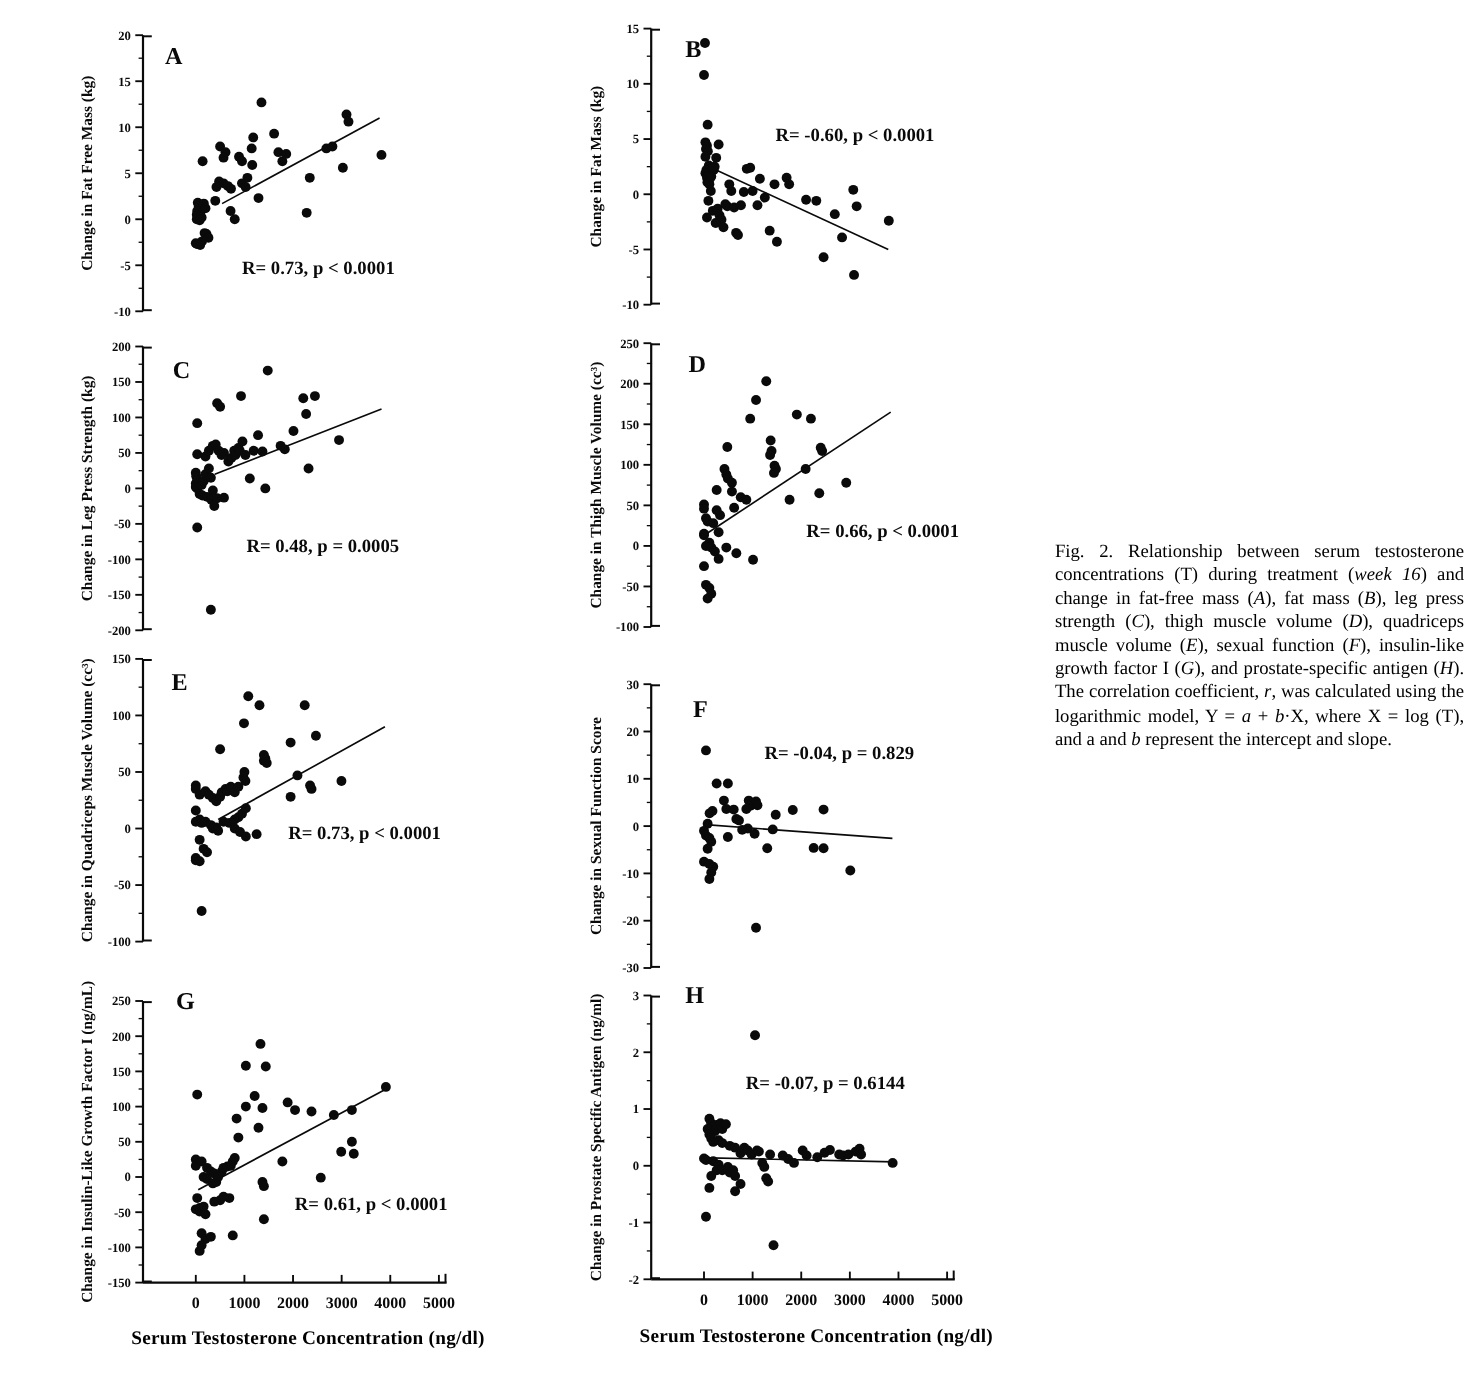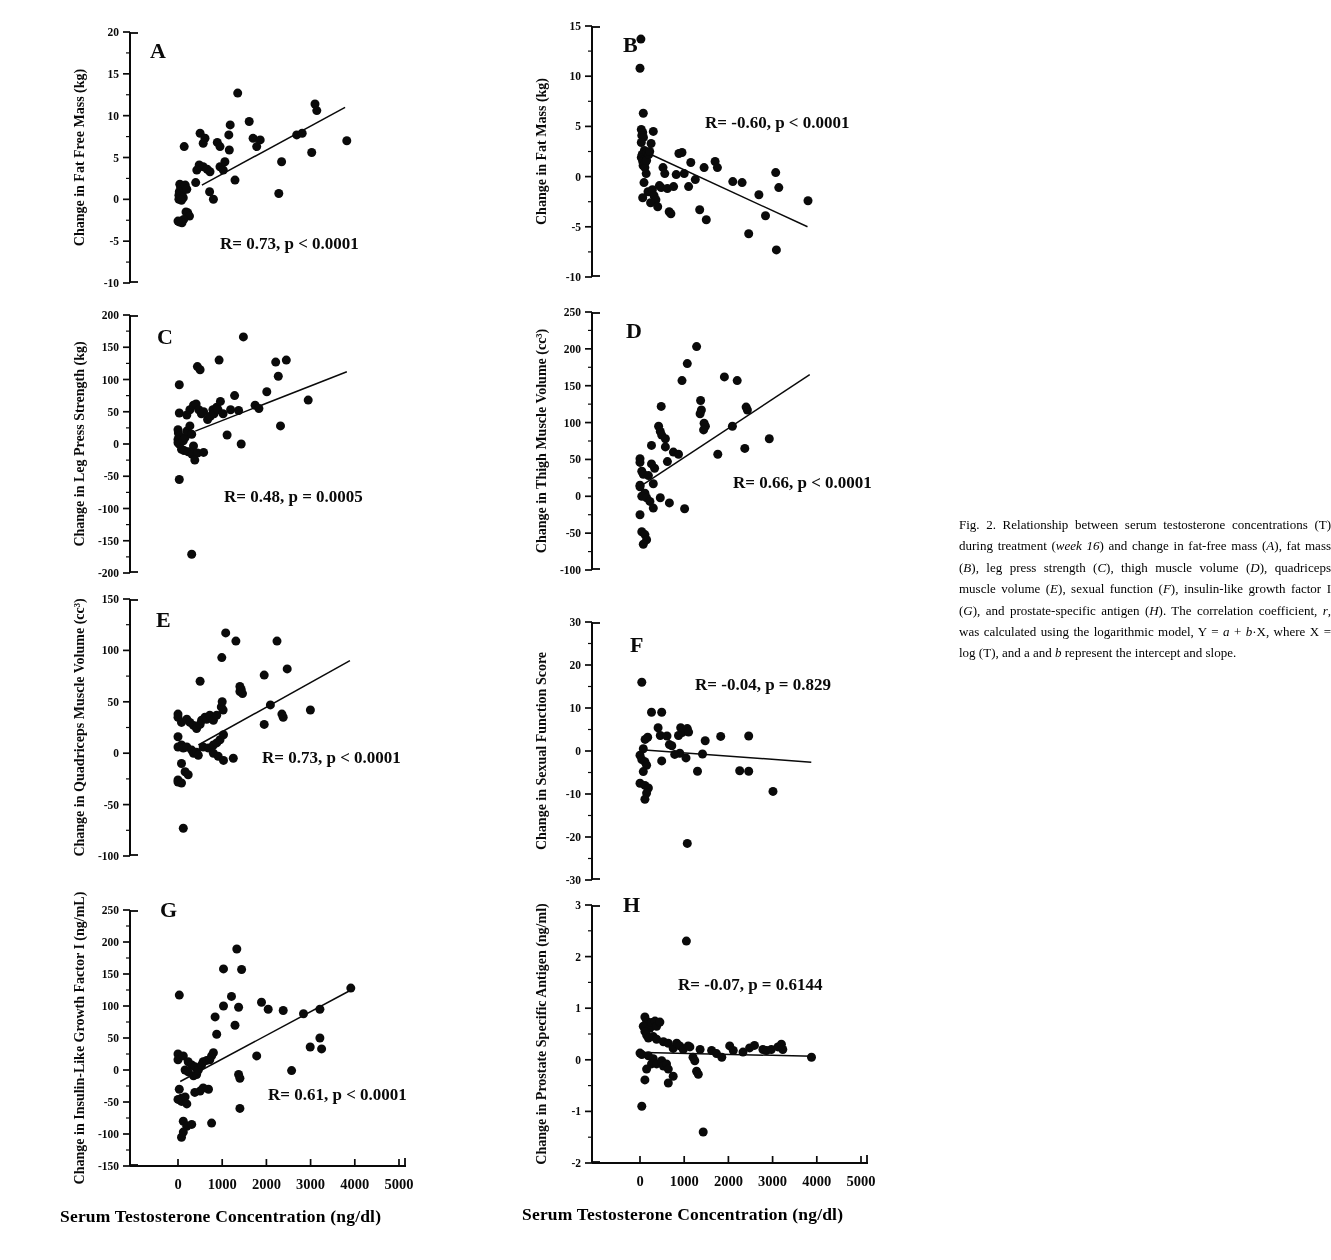--- a/index.html
+++ b/index.html
@@ -1,22 +1,22 @@
 <!DOCTYPE html>
 <html><head>
 <meta charset="utf-8">
 <style>
   html,body{margin:0;padding:0;background:#ffffff;}
   body{width:1331px;height:1260px;position:relative;font-family:"Liberation Serif","DejaVu Serif",serif;color:#000;}
   .page{position:absolute;left:0;top:0;width:1331px;height:1260px;background:#fff;}
   .panel{position:absolute;}
   svg{display:block;overflow:visible;}
   svg text{font-family:"Liberation Serif","DejaVu Serif",serif;fill:#0a0a0a;font-weight:bold;}
-  .axis-title-x{position:absolute;width:440px;text-align:left;font-weight:bold;font-size:17.5px;letter-spacing:0.2px;}
-  .caption{position:absolute;left:959px;top:514px;width:372px;font-size:13px;line-height:21.4px;text-align:justify;font-weight:normal;}
+  .axis-title-x{position:absolute;width:440px;text-align:center;font-weight:bold;font-size:17.5px;letter-spacing:0.2px;}
+  .caption{position:absolute;left:959px;top:490px;width:372px;font-size:17px;line-height:21.4px;text-align:justify;font-weight:normal;}
   .caption i{font-style:italic;}
 </style>
 </head>
 <body>
 
 <div class="page">
   <div class="panel" id="panel-A" style="left: 60px; top: 8px;">
       <svg width="440" height="285" viewBox="0 0 440 285">
         <g>
           <line x1="70" y1="24" x2="70" y2="275" stroke="#0a0a0a" stroke-width="2"></line>

